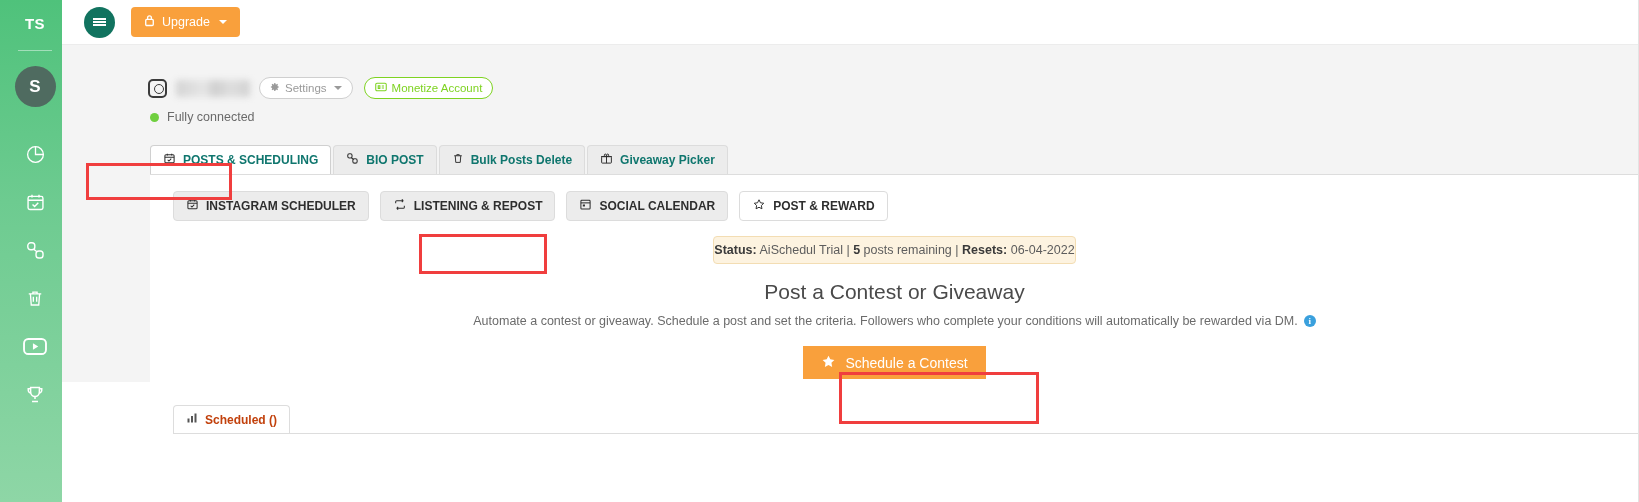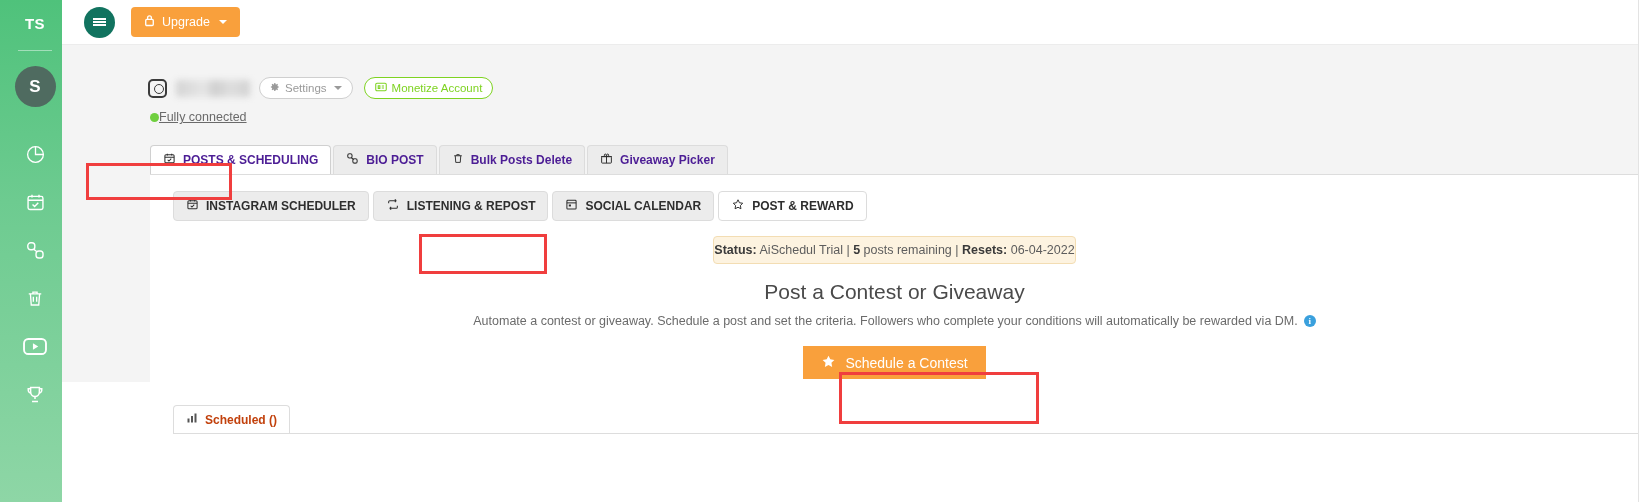--- a/index.html
+++ b/index.html
@@ -122,36 +122,36 @@
     height: 22px;
     display: inline-flex; align-items: center; gap: 5px;
     padding: 7px 10px;
     font-size: 11.5px;
     cursor: pointer;
     background: #ffffff;
   }
   .pill.settings { border: 1px solid #cfcfcf; color: #9a9a9a; }
   .pill.monetize { border: 1px solid #7ed321; color: #7ed321; margin-left: 2px; }
 
-  .status-line { display: flex; align-items: center; gap: 0; padding: 11px 0 0 88px; font-size: 12.5px; color: #6a6a6a; text-decoration: underline; }
+  .status-line { display: flex; align-items: center; gap: 8px; padding: 11px 0 0 88px; font-size: 12.5px; color: #6a6a6a; }
   .dot-green { width: 9px; height: 9px; border-radius: 50%; background: #6fcf3e; }
 
   
   .tabs-primary { display: flex; align-items: flex-end; padding-left: 88px; margin-top: 21px; height: 29px; }
   .tab-p {
     height: 29px;
     background: #ececec;
     border: 1px solid #dcdcdc;
     border-bottom: none;
     border-radius: 4px 4px 0 0;
     display: flex; align-items: center; gap: 7px;
     padding: 0 12px;
     font-size: 12px;
     font-weight: bold;
-    color: #4c1d95;
+    color: #0f766e;
     cursor: pointer;
     margin-right: 2px;
   }
   .tab-p.active { background: #ffffff; border-color: #d0d0d0; }
 
   
   .panel {
     background: #ffffff;
     margin-left: 88px;
     min-height: 270px;
@@ -164,21 +164,21 @@
     height: 30px;
     background: #ececec;
     border: 1px solid #dcdcdc;
     border-radius: 4px;
     display: flex; align-items: center; gap: 7px;
     padding: 0 12px;
     font-size: 12px;
     font-weight: bold;
     color: #2e2e2e;
     cursor: pointer;
-    margin-right: 4px;
+    margin-right: 11px;
   }
   .tab-s.active { background: #ffffff; }
 
   .status-banner-wrap { display: flex; justify-content: center; margin-top: 15px; }
   .status-banner {
     background: #fdf3e0;
     border: 1px solid #f3ddb3;
     border-radius: 4px;
     padding: 6px 0;
     font-size: 12.5px;

